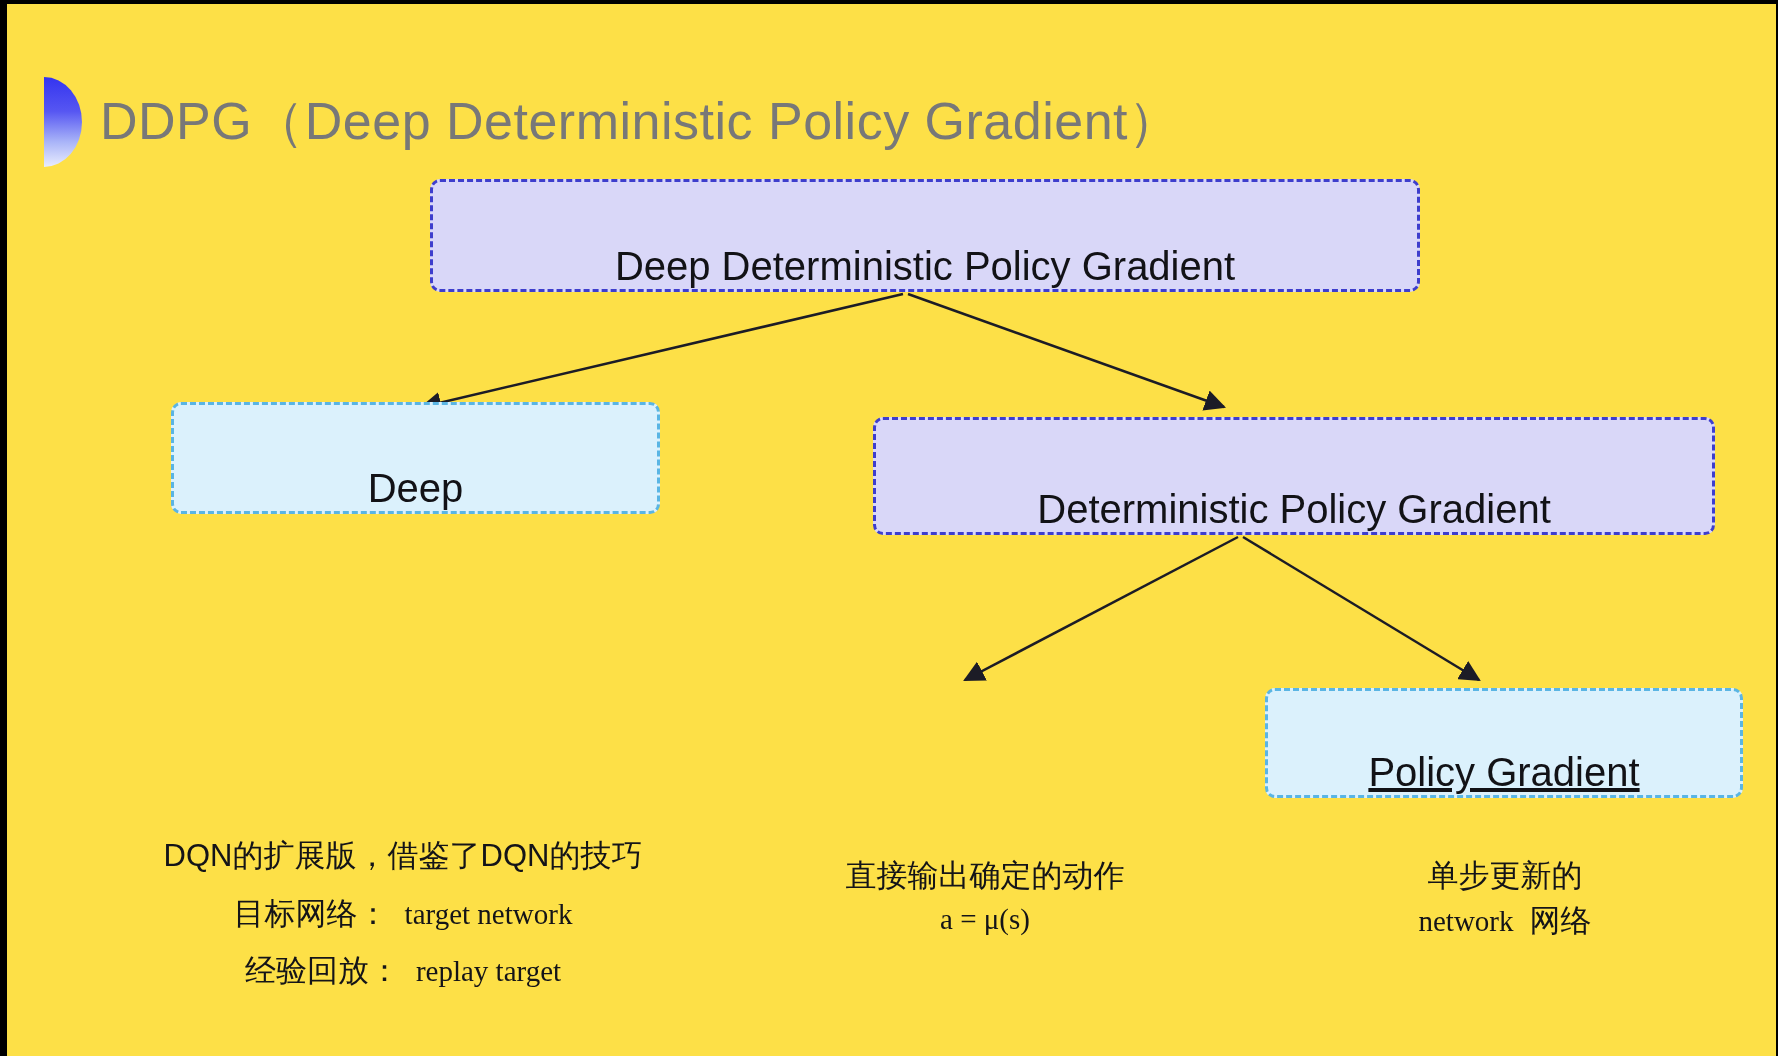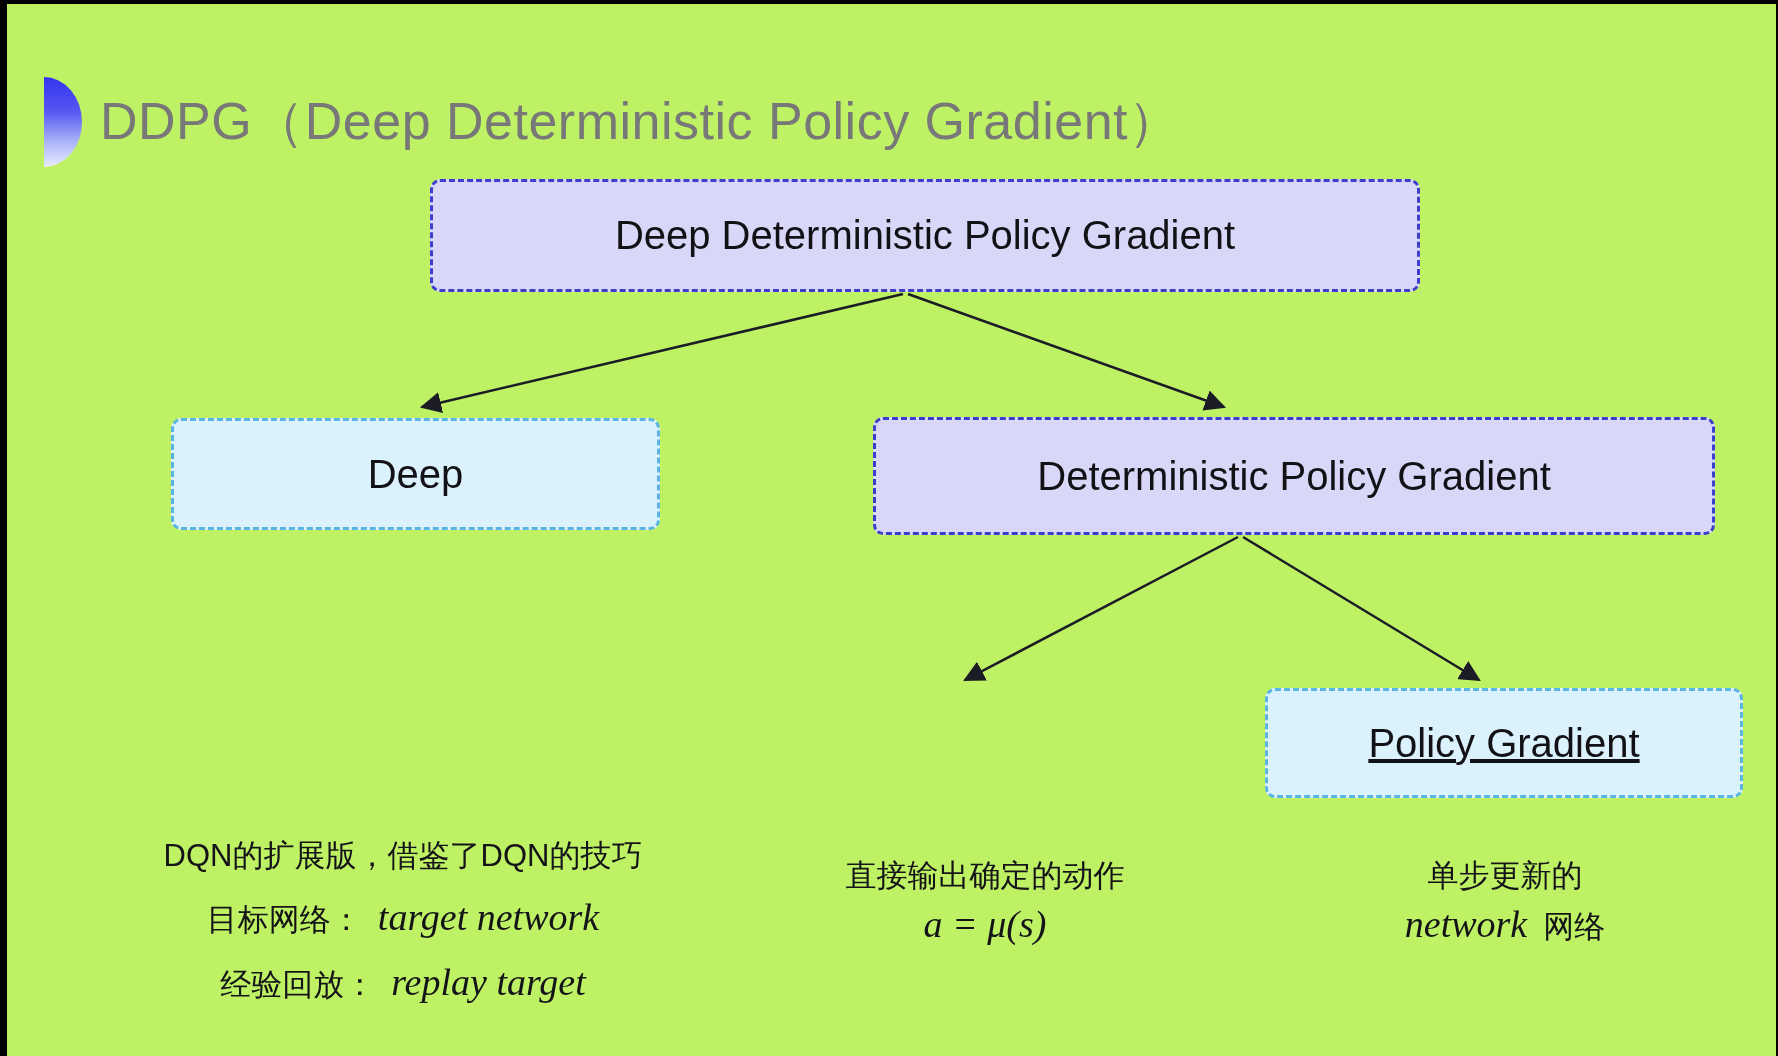--- a/index.html
+++ b/index.html
@@ -1,19 +1,19 @@
 <!DOCTYPE html>
 <html style="--purple-fill: #d9d7f8; --purple-border: #3e3ecd; --cyan-fill: #dbf1fc; --cyan-border: #5ab5e4; --arrow-color: #1c1c26; --title-color: #787878; --bullet-top: #3434ef;"><head>
 <meta charset="utf-8">
 <style>
   html,body{margin:0;padding:0;background:#fff;}
   .slide{
     position:relative;
     width:1778px;height:1056px;
-    background:#bef264;
+    background:#fde047;
     overflow:hidden;
     font-family:"Liberation Sans",sans-serif;
   }
   
   .frame-top{position:absolute;left:0;top:0;width:100%;height:4px;background:#000;}
   .frame-left{position:absolute;left:0;top:0;width:7px;height:100%;background:#000;}
   .frame-right{position:absolute;right:0;top:0;width:2px;height:100%;background:#000;}
 
   
   .title-row{position:absolute;left:44px;top:76px;height:92px;display:flex;align-items:center;}
@@ -22,39 +22,39 @@
     border-radius:0 100% 100% 0 / 0 50% 50% 0;
     background:linear-gradient(to bottom,var(--bullet-top) 0%,#5656f2 38%,#a9b4f8 72%,#e9edfe 100%);
   }
   .title{
     margin:0;font-size:52px;font-weight:400;color:var(--title-color);
     letter-spacing:0.5px;white-space:nowrap;
   }
 
   
   .node{
-    position:absolute;display:flex;align-items:center;justify-content:center;
+    position:absolute;display:flex;align-items:flex-end;justify-content:center;
     border-radius:10px;color:#121216;font-size:40px;white-space:nowrap;
   }
   .node.purple{background:var(--purple-fill);border:3px dashed var(--purple-border);}
   .node.cyan{background:var(--cyan-fill);border:3px dashed var(--cyan-border);}
   .node-root{left:430px;top:179px;width:984px;height:107px;}
-  .node-deep{left:171px;top:418px;width:483px;height:106px;}
+  .node-deep{left:171px;top:402px;width:483px;height:106px;}
   .node-dpg{left:838px;top:417px;width:836px;height:112px;margin-left:35px;}
   .node-det{left:712px;top:688px;width:477px;height:104px;}
   .node-pg{left:1265px;top:688px;width:472px;height:104px;text-decoration:underline;}
 
   .edges{position:absolute;left:0;top:0;width:1778px;height:1056px;pointer-events:none;}
   .edges line{stroke:var(--arrow-color);stroke-width:2.5;}
 
   
   .ann{position:absolute;text-align:center;color:#141418;}
   .ann-line{line-height:1.15;}
   .zh{font-family:"Liberation Sans",sans-serif;font-size:31px;}
-  .en-math{font-family:"Liberation Serif",serif;font-style:italic;font-size:38px;margin-top:41px;}
+  .en-math{font-family:"Liberation Serif",serif;font-size:29px;margin-top:41px;}
   .zh + .en-math{margin-left:16px;}
   .en-math + .zh{margin-left:16px;}
   .ann-deep{left:113px;top:838px;width:580px;}
   .ann-deep .ann-line{margin-bottom:22px;}
   .ann-det{left:700px;top:858px;width:570px;}
   .ann-det .ann-line{margin-bottom:9px;}
   .ann-pg{left:1220px;top:858px;width:570px;}
   .ann-pg .ann-line{margin-bottom:9px;}
 </style>
 </head>

